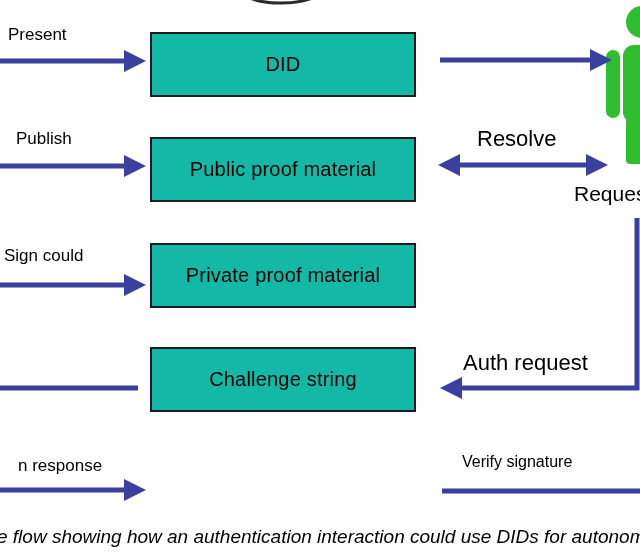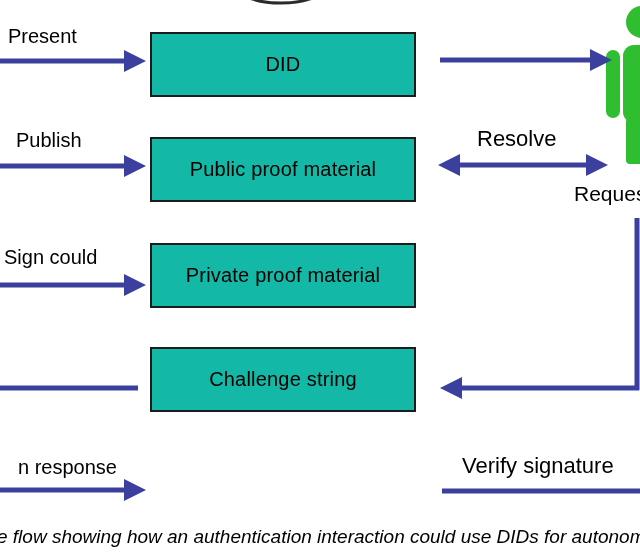--- a/index.html
+++ b/index.html
@@ -20,28 +20,28 @@
     border:2px solid #1c1c1c;
     display:flex;align-items:center;justify-content:center;
     font-size:20px;
     letter-spacing:0.2px;
   }
   .box-did{top:32px;}
   .box-public{top:137px;}
   .box-private{top:243px;}
   .box-challenge{top:347px;}
   .box-signed{top:452px;}
-  .lbl{position:absolute;white-space:nowrap;font-size:20px;}
+  .lbl{position:absolute;white-space:nowrap;font-size:17px;}
   .lbl-present{left:8px;top:25px;}
   .lbl-publish{left:16px;top:129px;}
   .lbl-sign{left:4px;top:246px;}
   .lbl-response{left:2px;top:456px;margin-left:16px;}
   .lbl-resolve{left:477px;top:126px;font-size:22px;}
   .lbl-authreq{left:463px;top:350px;font-size:22px;}
-  .lbl-verify{left:462px;top:453px;font-size:22px;}
+  .lbl-verify{left:462px;top:453px;font-size:16px;}
   .lbl-party{left:574px;top:182px;font-size:21px;}
   .caption{
     position:absolute;left:-3px;top:526px;
     font-size:19px;font-style:italic;white-space:nowrap;
   }
 </style>
 </head>
 <body>
 
 <div class="stage">
@@ -108,18 +108,19 @@
   </div>
   <div class="box box-challenge">
     <span>Challenge string</span>
   </div>
 
   <div class="lbl lbl-present">Present</div>
   <div class="lbl lbl-publish">Publish</div>
   <div class="lbl lbl-sign">Sign could</div>
   <div class="lbl lbl-response">n response</div>
   <div class="lbl lbl-resolve">Resolve</div>
+  <div class="lbl lbl-authreq">Auth request</div>
   <div class="lbl lbl-verify">Verify signature</div>
   <div class="lbl lbl-party">Reques</div>
 
   <div class="caption">e flow showing how an authentication interaction could use DIDs for autonomou</div>
 
 </div>
 
 </body></html>

